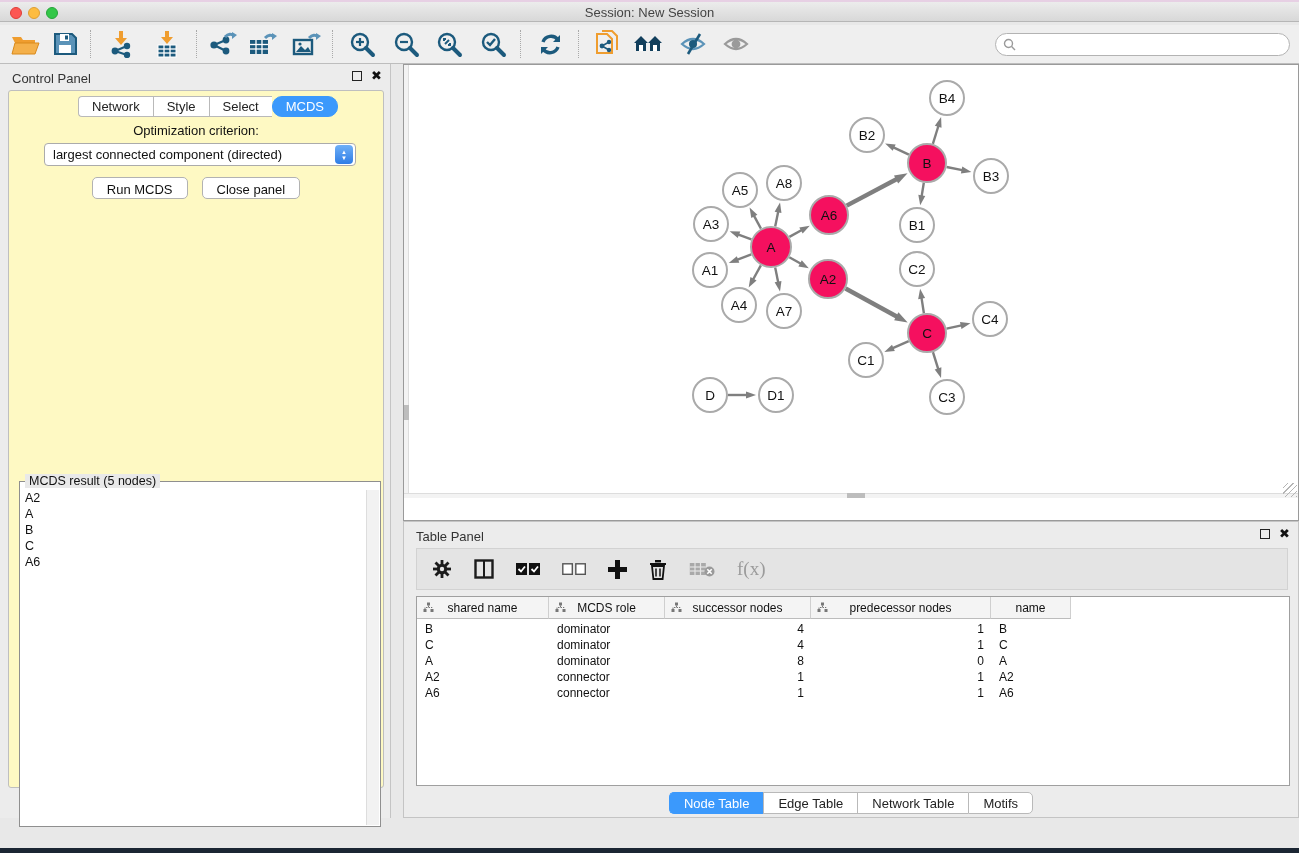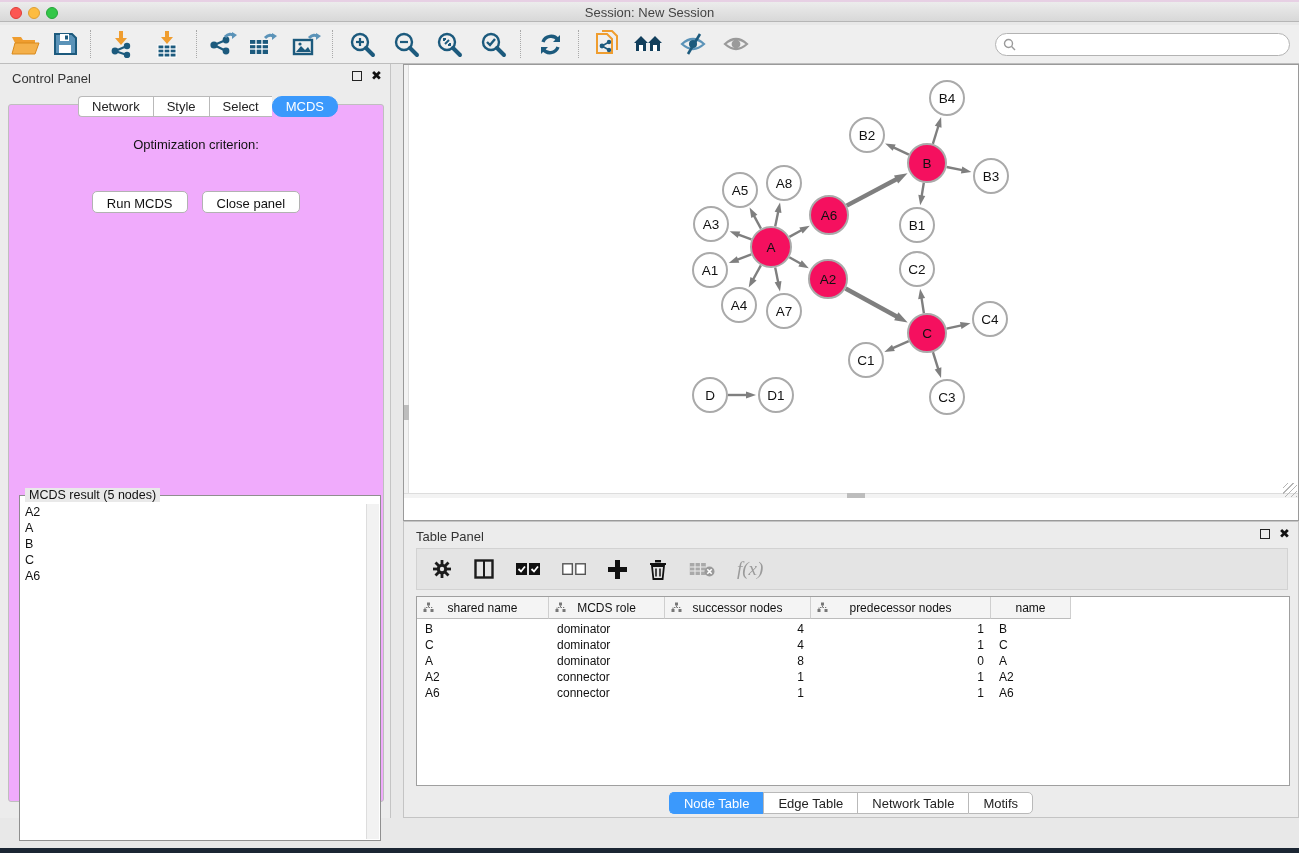--- a/index.html
+++ b/index.html
@@ -28,21 +28,21 @@
   .control-panel { position:absolute; left:0; top:64px; width:391px; height:754px; background:#ececec; border-right:1px solid #c4c4c4; }
   .panel-title { position:absolute; left:12px; top:7px; font-size:13px; color:#333; }
   .panel-btns { position:absolute; right:8px; top:7px; display:flex; gap:9px; align-items:center; }
   .float-glyph { width:10px; height:10px; border:1.5px solid #222; display:inline-block; }
   .close-glyph { font-size:13px; font-weight:bold; color:#111; line-height:10px; }
   .cp-tabs { position:absolute; left:78px; top:32px; display:flex; z-index:3; }
   .cp-tab { height:21px; padding:2px 13px 0; background:#fff; border:1px solid #b9b9b9; border-right:none; font-size:13px; color:#222; text-align:center; }
   .cp-tab:first-child { border-radius:4px 0 0 4px; }
   .cp-tab:last-child { border-right:1px solid #b9b9b9; border-radius:0 4px 4px 0; }
   .cp-tab.active { background:#3b99fc; border-color:#3b99fc; color:#fff;border-radius:10px; }
-  .cp-body { position:absolute; left:8px; top:40px; width:376px; height:698px; background:#f0abfc; border:1px solid #bfbfbf; border-radius:3px; }
+  .cp-body { position:absolute; left:8px; top:26px; width:376px; height:698px; background:#fef9c3; border:1px solid #bfbfbf; border-radius:3px; }
   .opt-label { position:absolute; left:0; right:0; top:32px; text-align:center; font-size:13px; color:#111; }
   .dropdown { position:absolute; left:35px; top:52px; width:312px; height:23px; background:#fff; border:1px solid #ababab; border-radius:4px; display:flex; align-items:center; }
   .dropdown .dd-text { flex:1; padding-left:8px; font-size:13px; color:#111; white-space:nowrap; overflow:hidden; }
   .dd-stepper { width:18px; height:19px; margin-right:2px; border-radius:4px; background:linear-gradient(#6fb0f7,#2f7de6); display:flex; flex-direction:column; align-items:center; justify-content:center; color:#fff; font-size:6px; line-height:6px; }
   .cp-buttons { position:absolute; left:0; right:0; top:86px; display:flex; justify-content:center; gap:14px; }
   .cp-btn { height:22px; padding:2px 14px 0; background:#fff; border:1px solid #b2b2b2; border-radius:5px; font-size:13px; color:#111; }
   .mcds-box { position:absolute; left:10px; top:390px; width:362px; height:346px; border:1px solid #8f8f8f; background:#fff; }
   .mcds-legend { position:absolute; left:5px; top:-8px; background:#e9e9e9; padding:0 4px; font-size:12.5px; color:#111; }
   .mcds-list { position:absolute; left:1px; top:8px; right:14px; bottom:1px; background:#fff; overflow:hidden; }
   .mcds-item { padding:0 0 0 4px; font-size:12.5px; line-height:16px; color:#111; }
@@ -61,21 +61,21 @@
   .vthumb { position:absolute; left:0; top:340px; width:5px; height:15px; background:#bdbdbd; }
   .hscroll { position:absolute; left:0; bottom:0; width:100%; height:5px; background:#f3f3f3; border-top:1px solid #ddd; }
   .hthumb { position:absolute; left:443px; bottom:0; width:18px; height:5px; background:#bdbdbd; }
   .resize-grip { position:absolute; right:1px; bottom:1px; width:14px; height:14px;
     background:repeating-linear-gradient(135deg, transparent 0 3px, #b5b5b5 3px 4px); }
 
   
   .table-panel { position:absolute; left:403px; top:521px; width:896px; height:297px; background:#ececec; border:1px solid #c4c4c4; }
   .tp-toolbar { position:absolute; left:12px; top:26px; width:872px; height:42px; background:#e4e4e4; border:1px solid #d2d2d2; display:flex; align-items:center; gap:22px; padding-left:15px; }
   .tp-icon { display:flex; align-items:center; justify-content:center; }
-  .fx-label { font-family:"Liberation Serif","DejaVu Serif",serif; font-style:italic; font-size:19px; color:#9b9b9b; }
+  .fx-label { font-family:"Liberation Serif","DejaVu Serif",serif; font-size:19px; color:#9b9b9b; }
   .tp-table { position:absolute; left:12px; top:74px; width:874px; height:190px; background:#fff; border:1px solid #9f9f9f; overflow:hidden; }
   .th-row { position:absolute; left:0; top:0; height:22px; display:flex; }
   .th-cell { height:22px; background:#f4f4f4; border-right:1px solid #cfcfcf; border-bottom:1px solid #bcbcbc; display:flex; align-items:center; justify-content:center; gap:5px; font-size:12px; color:#111; }
   .th-cell svg { position:absolute; left:6px; }
   .th-cell { position:relative; }
   .tbody { position:absolute; left:0; top:24px; right:0; }
   .t-row { display:flex; height:16px; line-height:16px; font-size:12px; color:#111; }
   .t-cell { padding:0 8px; white-space:nowrap; overflow:hidden; }
   .t-cell.num { text-align:right; padding-right:7px; }
   .tp-tabs { position:absolute; left:0; right:0; top:270px; display:flex; justify-content:center; }
@@ -268,20 +268,27 @@
       <span class="close-glyph">✖</span>
     </div>
     <div class="cp-tabs" id="cp-tabs">
         <div class="cp-tab">Network</div>
         <div class="cp-tab">Style</div>
         <div class="cp-tab">Select</div>
         <div class="cp-tab active">MCDS</div>
       </div>
     <div class="cp-body">
       <div class="opt-label">Optimization criterion:</div>
+      <div class="dropdown">
+        <span class="dd-text">largest connected component (directed)</span>
+        <span class="dd-stepper">
+            <span>▲</span>
+            <span>▼</span>
+          </span>
+      </div>
       <div class="cp-buttons">
         <button class="cp-btn">Run MCDS</button>
         <button class="cp-btn">Close panel</button>
       </div>
       <div class="mcds-box">
         <div class="mcds-legend">MCDS result (5 nodes)</div>
         <div class="mcds-list" id="mcds-list">
             <div class="mcds-item">A2</div>
             <div class="mcds-item">A</div>
             <div class="mcds-item">B</div>

